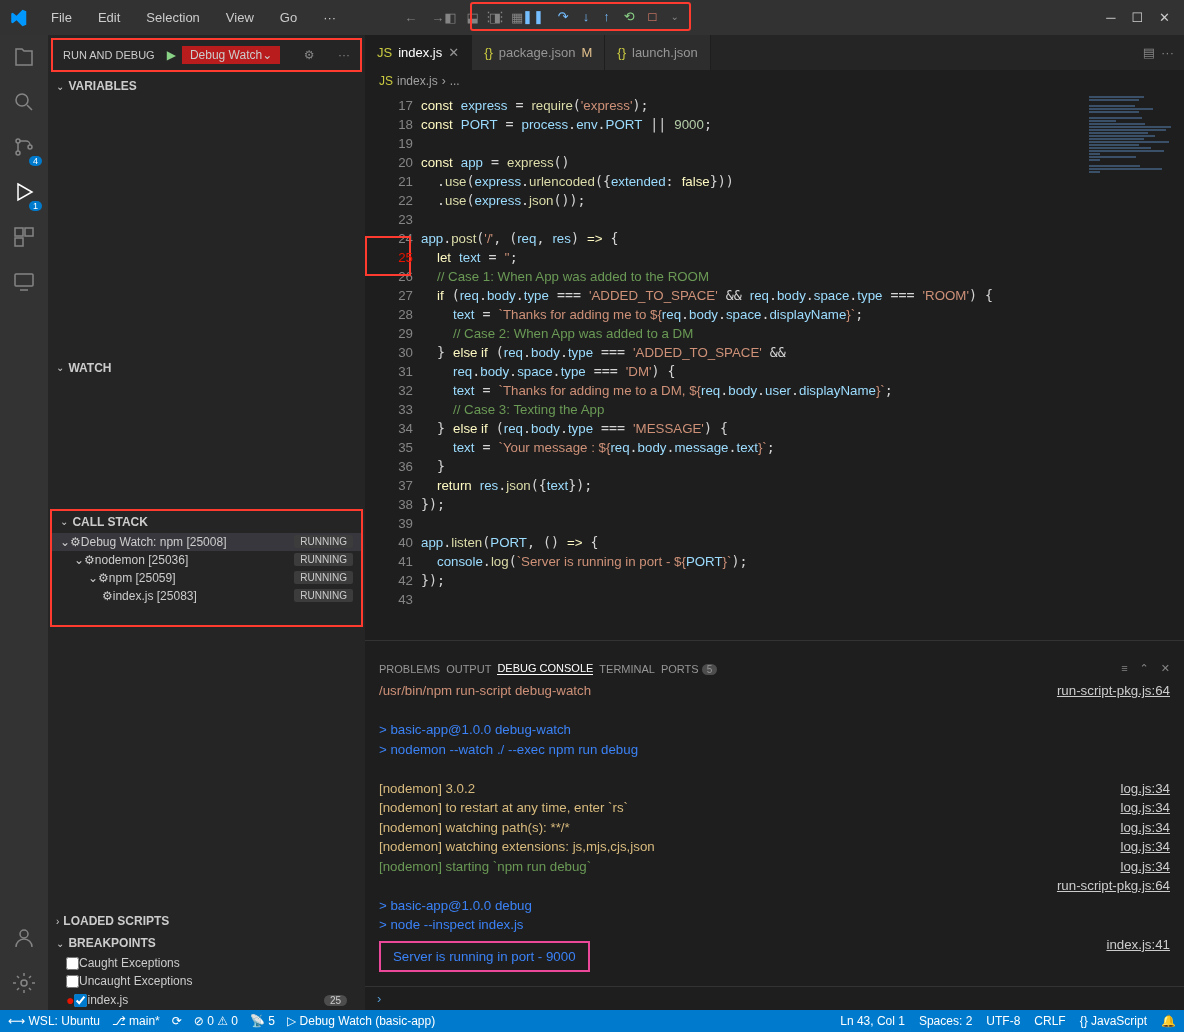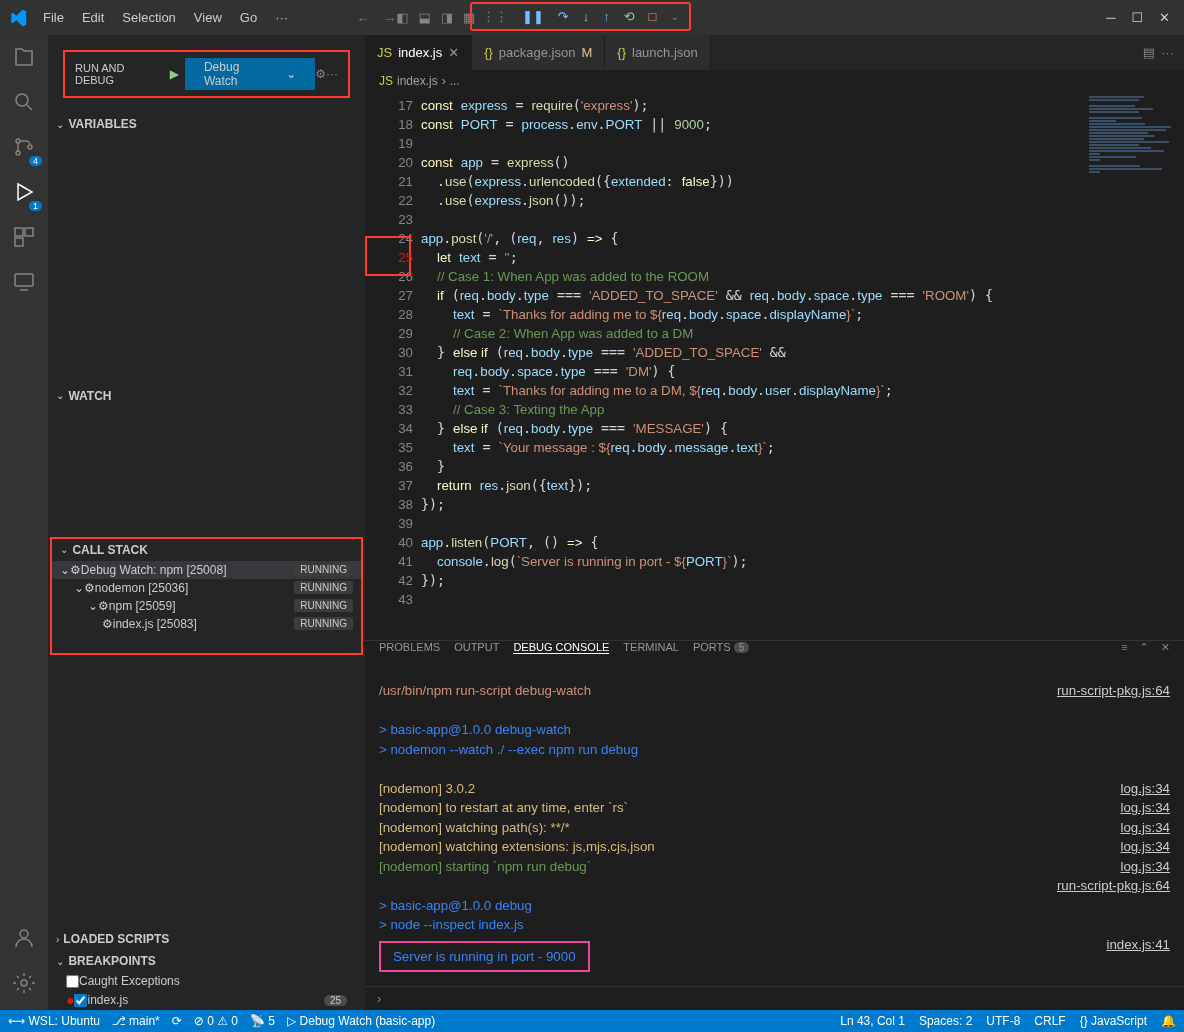--- a/index.html
+++ b/index.html
@@ -2,41 +2,41 @@
 <html><head>
 <meta charset="utf-8">
 <style>
 * { margin: 0; padding: 0; box-sizing: border-box; font-family: "Segoe UI", sans-serif; }
 body { background: #1e1e1e; color: #cccccc; width: 1184px; height: 1032px; overflow: hidden; font-size: 13px; display: flex; flex-direction: column; }
 
 
 .titlebar { height: 35px; background: #323233; display: flex; align-items: center; position: relative; }
 .titlebar .logo { width: 35px; display: flex; justify-content: center; align-items: center; }
 .titlebar .menu { display: flex; gap: 2px; }
-.titlebar .menu span { padding: 4px 8px; cursor: pointer; }
+.titlebar .menu span { padding: 4px 8px; cursor: pointer; margin-left: 8px; }
 .titlebar .nav { margin-left: 60px; display: flex; gap: 14px; color: #858585; }
 .debug-toolbar { position: absolute; left: 470px; top: 2px; display: flex; gap: 6px; align-items: center; padding: 3px 6px; border: 2px solid #ff3b30; border-radius: 3px; }
 .debug-toolbar span { padding: 2px 4px; cursor: pointer; }
 .titlebar .win-controls { margin-left: auto; display: flex; gap: 16px; padding-right: 14px; color: #cccccc; }
 .layout-icons { display: flex; gap: 10px; margin-right: 24px; color: #858585; }
 
 
 .main { flex: 1; display: flex; overflow: hidden; }
 .activity-bar { width: 48px; background: #333333; display: flex; flex-direction: column; align-items: center; padding-top: 10px; gap: 18px; color: #858585; position: relative; }
 .activity-bar .abi { cursor: pointer; position: relative; }
 .activity-bar .abi.active { color: #ffffff; }
 .activity-bar .abi.active::before { content:""; position:absolute; left:-14px; top:-2px; width:2px; height:28px; background:#fff; }
 .abi .badge { position:absolute; bottom:-4px; right:-6px; background:#007acc; color:#fff; font-size:9px; border-radius:8px; padding:0 4px; }
 .activity-bar .bottom { margin-top: auto; margin-bottom: 12px; display:flex; flex-direction:column; gap:18px; align-items:center;}
 
 .sidebar { width: 317px; background: #252526; display: flex; flex-direction: column; font-size: 12px; }
-.sidebar-top { display:flex; align-items:center; padding: 6px 10px; border:2px solid #ff3b30; margin:15px; }
+.sidebar-top { display:flex; align-items:center; padding: 6px 10px; border:2px solid #ff3b30; margin:3px; }
 .sidebar-top .title { font-size:11px; color:#ccc; }
 .sidebar-top .play { color:#89d185; margin-left:12px; }
-.sidebar-top .config { background:#0369a1; padding:2px 19px; margin-left:6px; display:flex; align-items:center; gap:20px; }
+.sidebar-top .config { background:#b91c1c; padding:2px 8px; margin-left:6px; display:flex; align-items:center; }
 .sidebar-top .gear { margin-left:auto; color:#858585;}
 .section-header { display:flex; align-items:center; padding:4px 8px; background:#252526; cursor:pointer; }
 .section-header .chev { font-size:10px; margin-right:4px; }
 .sidebar .panel { flex:0 0 auto; }
 .sidebar .variables-panel { flex:1; }
 .sidebar .watch-panel { flex:0 0 150px; }
 .call-stack { border:2px solid #ff3b30; margin:2px; padding-bottom:20px; }
 .cs-row { display:flex; align-items:center; padding:2px 8px; }
 .cs-row .status { margin-left:auto; background:#3c3c3c; color:#ccc; font-size:10px; padding:1px 6px; border-radius:2px; }
 .cs-row.sel { background:#37373d; }
@@ -69,21 +69,21 @@
 .line-numbers .bp::before{ content:"●"; position:absolute; left:-14px; }
 .code { flex:1; padding:4px 0; font-family:Consolas,monospace; font-size:13.3px; line-height:19px; white-space:pre; color:#d4d4d4; }
 .minimap { width:100px; background:#1e1e1e; border-left:1px solid #1e1e1e; padding:4px; }
 .minimap-line { height:2px; margin-bottom:1px; background:#3a5068; }
 
 .kw { color:#fef9c3; } .str { color:#ce9178; } .fn { color:#dcdcaa; } .var { color:#9cdcfe; }
 .num { color:#b5cea8; } .cm { color:#6a9955; }
 
 
 .terminal { height:370px; background:#1e1e1e; border-top:1px solid #333; display:flex; flex-direction:column;}
-.term-tabs { height:34px; display:flex; align-items:flex-start; padding:0 14px; gap:14px; font-size:11px; color:#969696; }
+.term-tabs { height:34px; display:flex; align-items:flex-end; padding:0 14px; gap:6px; font-size:11px; color:#969696; }
 .term-tabs .tt { cursor:pointer; }
 .term-tabs .tt.active { color:#fff; border-bottom:1px solid #fff; }
 .term-tabs .badge2 { background:#4d4d4d; border-radius:8px; padding:0 5px; font-size:10px;}
 .term-tabs .filter { margin-left:14px; background:#3c3c3c; padding:3px 8px; flex:1; max-width:350px; color:#858585; font-size:12px;}
 .term-tabs .tctrls { margin-left:auto; display:flex; gap:12px; color:#858585; }
 .term-body { flex:1; padding:6px 14px; font-family:Consolas,monospace; font-size:13.3px; line-height:19.5px; overflow:hidden; position:relative; }
 .term-line { display:flex; }
 .term-left { flex:1; }
 .term-right { text-decoration:underline; color:#cccccc; }
 .t-orange { color:#ce9178; } .t-blue { color:#3b82f6; } .t-yellow { color:#d7ba7d; } .t-green { color:#6a9955;}
@@ -246,20 +246,24 @@
     <div class="breakpoints">
       <div class="section-header">
           <span class="chev">⌄</span>
           <b>BREAKPOINTS</b>
         </div>
       <div class="bp-row">
           <input type="checkbox" style="">
           <span>Caught Exceptions</span>
         </div>
       <div class="bp-row">
+          <input type="checkbox" style="">
+          <span>Uncaught Exceptions</span>
+        </div>
+      <div class="bp-row">
           <span class="bp-dot">●</span>
           <input type="checkbox" checked="" style="">
           <span>index.js</span>
           <span class="bp-num">25</span>
         </div>
     </div>
   </div>
 
   <div class="editor-area">
     <div class="tabs">

